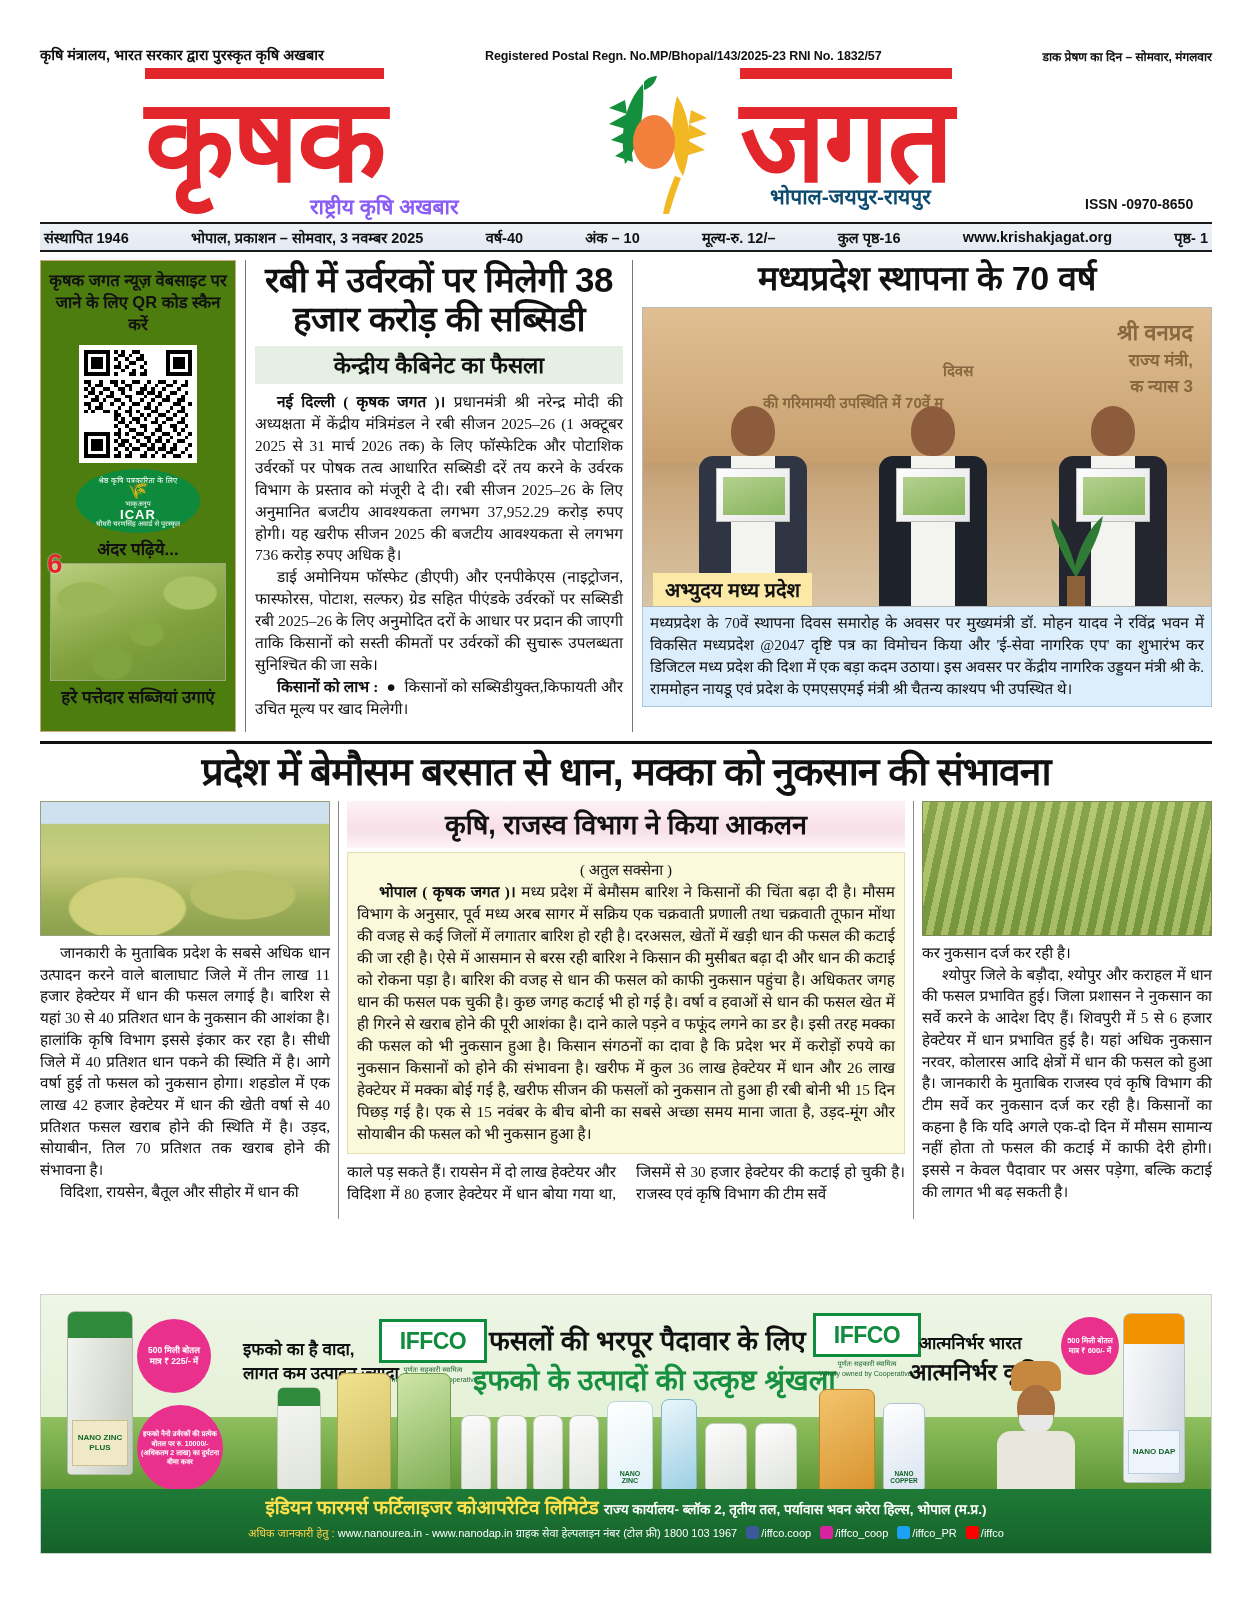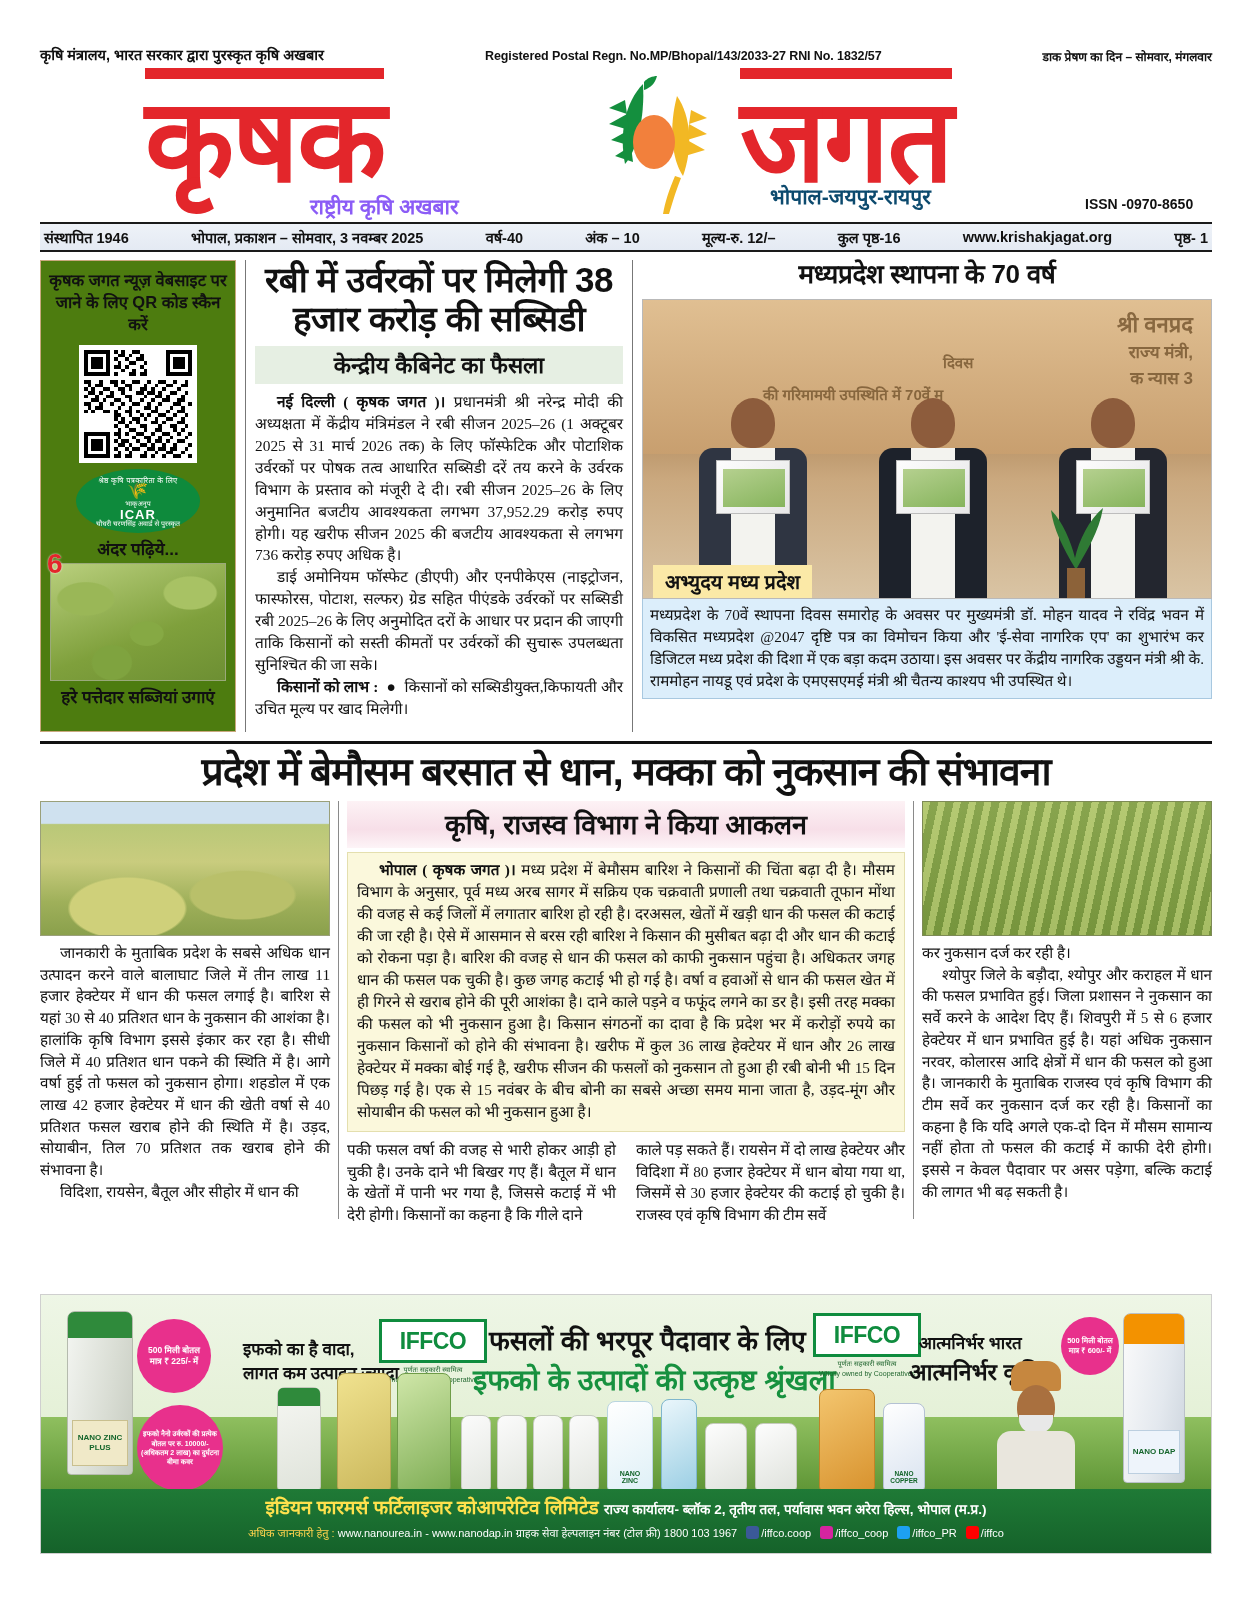--- a/index.html
+++ b/index.html
@@ -125,21 +125,21 @@
     font-size:15.4px; line-height:1.42; text-align:justify; margin-top:7px;
     font-family:"Liberation Serif",serif;
   }
   .body-1 p { margin:0; text-indent:22px; }
   .lede { font-weight:700; }
   .bullet-lbl { font-weight:700; }
 
   
   .head-2 {
     font-family:"Liberation Sans",sans-serif; font-weight:700;
-    font-size:26px; text-align:center; letter-spacing:-.3px; line-height:1.1;
+    font-size:34px; text-align:center; letter-spacing:-.3px; line-height:1.1;
   }
   .photo-main {
     margin-top:10px; height:300px; position:relative; overflow:hidden;
     border:1px solid #b9b9b9;
     background:linear-gradient(180deg,#d8b98f 0%,#c9a273 22%,#b08a5d 40%,#caa87e 60%,#d9c4a4 100%);
   }
   .pm-bg-band { position:absolute; left:0; right:0; top:0; height:52%;
     background:linear-gradient(180deg,#e0bf92,#c89f6f);}
   .pm-txt { position:absolute; color:#7a5a33; font-family:"Liberation Sans",sans-serif; opacity:.85; font-weight:700;}
   .pm-t1 { right:18px; top:8px; font-size:22px;}
@@ -248,21 +248,21 @@
   .sm { display:inline-block; width:13px; height:13px; border-radius:3px; vertical-align:-2px; margin:0 2px 0 6px;}
   .sm.fb{background:#3b5998;} .sm.ig{background:#d6249f;} .sm.tw{background:#1da1f2;} .sm.yt{background:#ff0000;}
 </style>
 </head>
 <body>
 
 <div class="page">
 
   <div class="topstrip">
     <div class="tl">कृषि मंत्रालय, भारत सरकार द्वारा पुरस्कृत कृषि अखबार</div>
-    <div class="tc">Registered Postal Regn. No.MP/Bhopal/143/2033-27 RNI No. 1832/57</div>
+    <div class="tc">Registered Postal Regn. No.MP/Bhopal/143/2025-23 RNI No. 1832/57</div>
     <div class="tr">डाक प्रेषण का दिन – सोमवार, मंगलवार</div>
   </div>
 
   <div class="masthead">
     <div class="mh-word mh-left">
       <span class="bar"></span>
       <span>कृषक</span>
     </div>
 
     <div class="mh-logo">
@@ -604,26 +604,26 @@
         <p>जानकारी के मुताबिक प्रदेश के सबसे अधिक धान उत्पादन करने वाले बालाघाट जिले में तीन लाख 11 हजार हेक्टेयर में धान की फसल लगाई है। बारिश से यहां 30 से 40 प्रतिशत धान के नुकसान की आशंका है। हालांकि कृषि विभाग इससे इंकार कर रहा है। सीधी जिले में 40 प्रतिशत धान पकने की स्थिति में है। आगे वर्षा हुई तो फसल को नुकसान होगा। शहडोल में एक लाख 42 हजार हेक्टेयर में धान की खेती वर्षा से 40 प्रतिशत फसल खराब होने की स्थिति में है। उड़द, सोयाबीन, तिल 70 प्रतिशत तक खराब होने की संभावना है।</p>
         <p>विदिशा, रायसेन, बैतूल और सीहोर में धान की</p>
       </div>
     </div>
 
     <div class="vrule2"></div>
 
     <div class="lc-mid">
       <div class="midband">कृषि, राजस्व विभाग ने किया आकलन</div>
       <div class="yellowbox">
+        <div class="byline">( अतुल सक्सेना )</div>
         <div class="body-3">
           <p><span class="lede">भोपाल ( कृषक जगत )।</span><span> मध्य प्रदेश में बेमौसम बारिश ने किसानों की चिंता बढ़ा दी है। मौसम विभाग के अनुसार, पूर्व मध्य अरब सागर में सक्रिय एक चक्रवाती प्रणाली तथा चक्रवाती तूफान मोंथा की वजह से कई जिलों में लगातार बारिश हो रही है। दरअसल, खेतों में खड़ी धान की फसल की कटाई की जा रही है। ऐसे में आसमान से बरस रही बारिश ने किसान की मुसीबत बढ़ा दी और धान की कटाई को रोकना पड़ा है। बारिश की वजह से धान की फसल को काफी नुकसान पहुंचा है। अधिकतर जगह धान की फसल पक चुकी है। कुछ जगह कटाई भी हो गई है। वर्षा व हवाओं से धान की फसल खेत में ही गिरने से खराब होने की पूरी आशंका है। दाने काले पड़ने व फफूंद लगने का डर है। इसी तरह मक्का की फसल को भी नुकसान हुआ है। किसान संगठनों का दावा है कि प्रदेश भर में करोड़ों रुपये का नुकसान किसानों को होने की संभावना है। खरीफ में कुल 36 लाख हेक्टेयर में धान और 26 लाख हेक्टेयर में मक्का बोई गई है, खरीफ सीजन की फसलों को नुकसान तो हुआ ही रबी बोनी भी 15 दिन पिछड़ गई है। एक से 15 नवंबर के बीच बोनी का सबसे अच्छा समय माना जाता है, उड़द-मूंग और सोयाबीन की फसल को भी नुकसान हुआ है।</span></p>
         </div>
       </div>
       <div class="twocol">
-        <p>पकी फसल वर्षा की वजह से भारी होकर आड़ी हो चुकी है। उनके दाने भी बिखर गए हैं। बैतूल में धान के खेतों में पानी भर गया है, जिससे कटाई में भी देरी होगी। किसानों का कहना है कि गीले दाने</p>
         <p>काले पड़ सकते हैं। रायसेन में दो लाख हेक्टेयर और विदिशा में 80 हजार हेक्टेयर में धान बोया गया था, जिसमें से 30 हजार हेक्टेयर की कटाई हो चुकी है। राजस्व एवं कृषि विभाग की टीम सर्वे</p>
       </div>
     </div>
 
     <div class="vrule2"></div>
 
     <div class="lc-right">
       <div class="ph-maize"></div>
       <div class="body-2">
         <p style="text-indent:0">कर नुकसान दर्ज कर रही है।</p>

